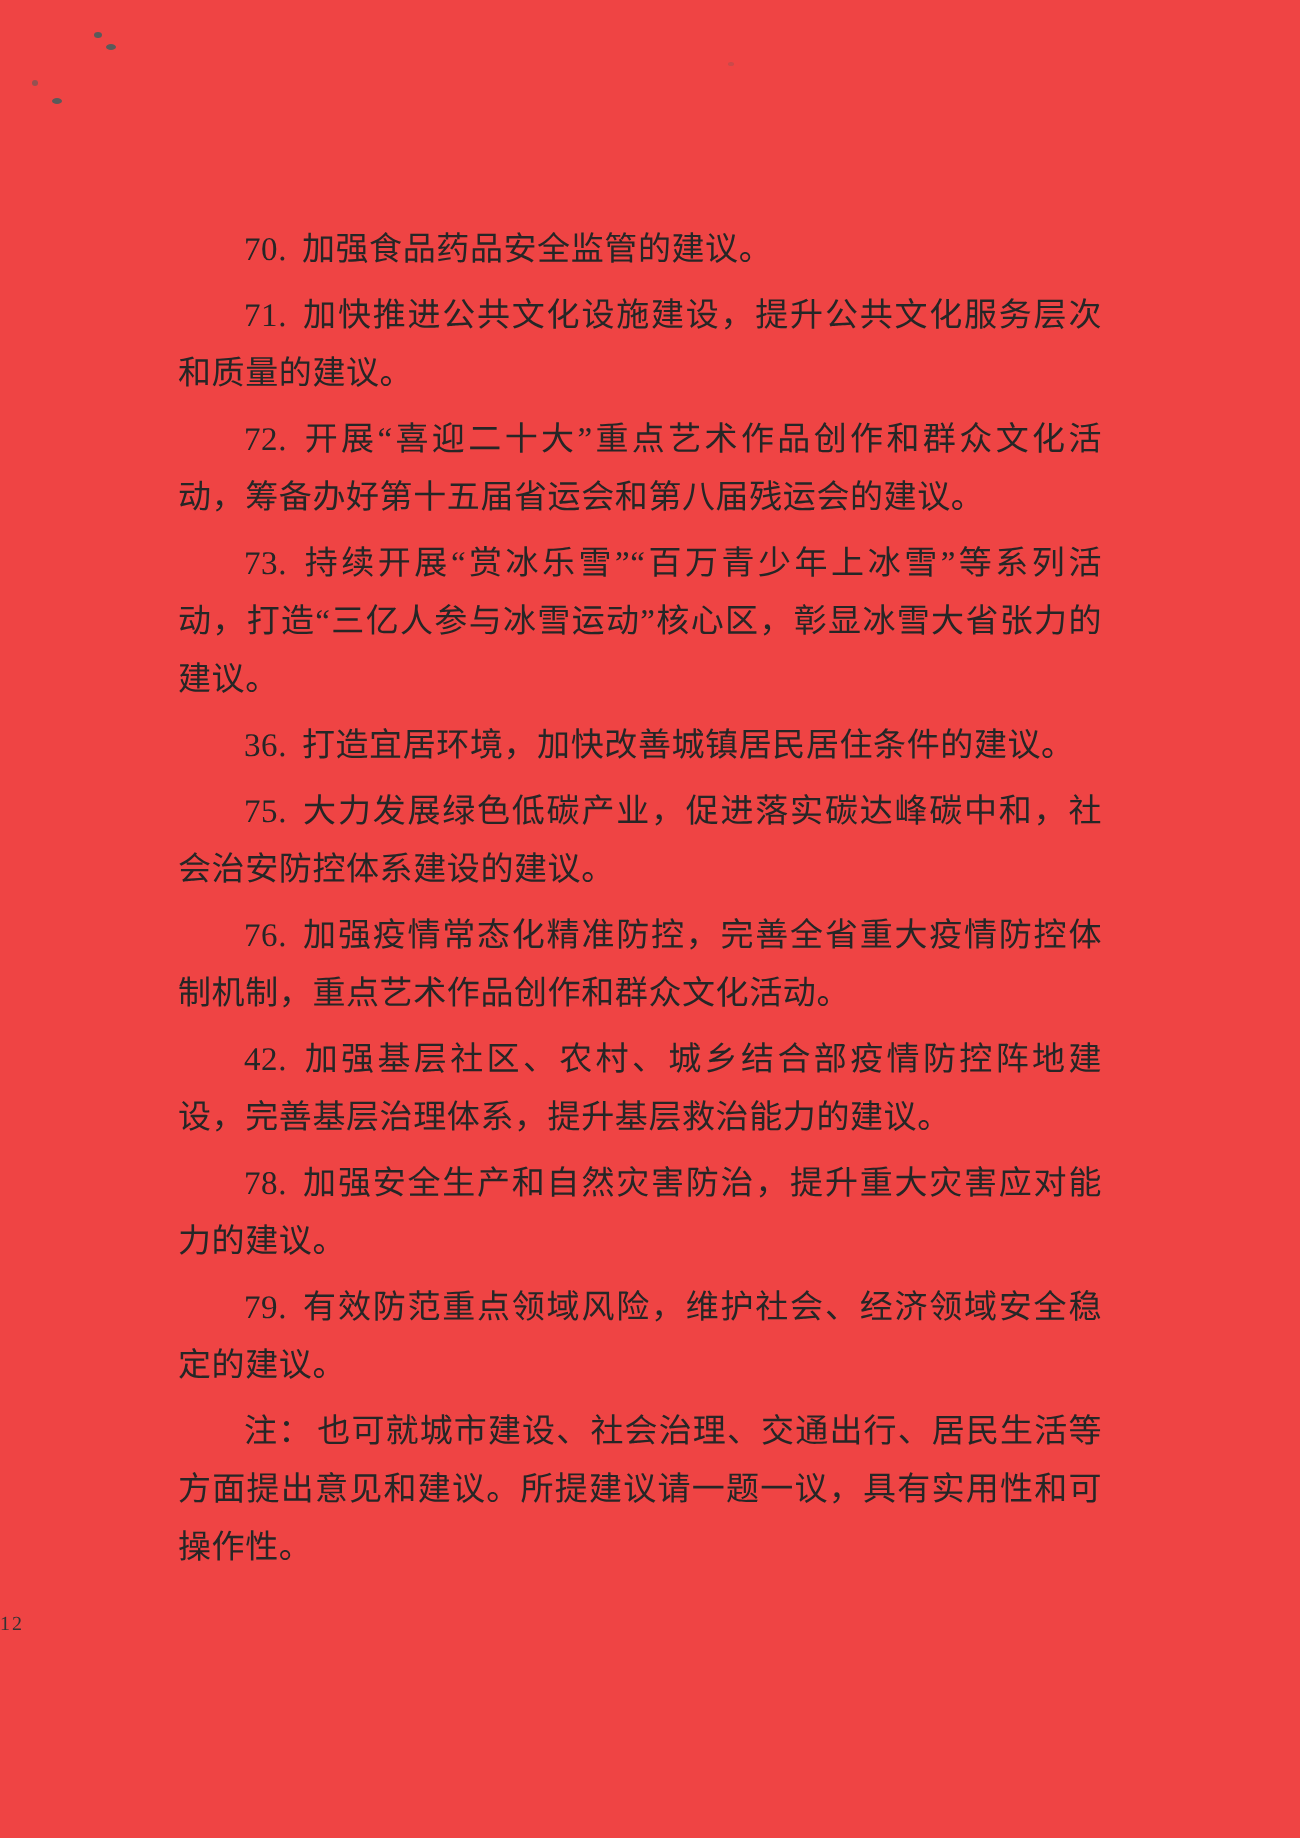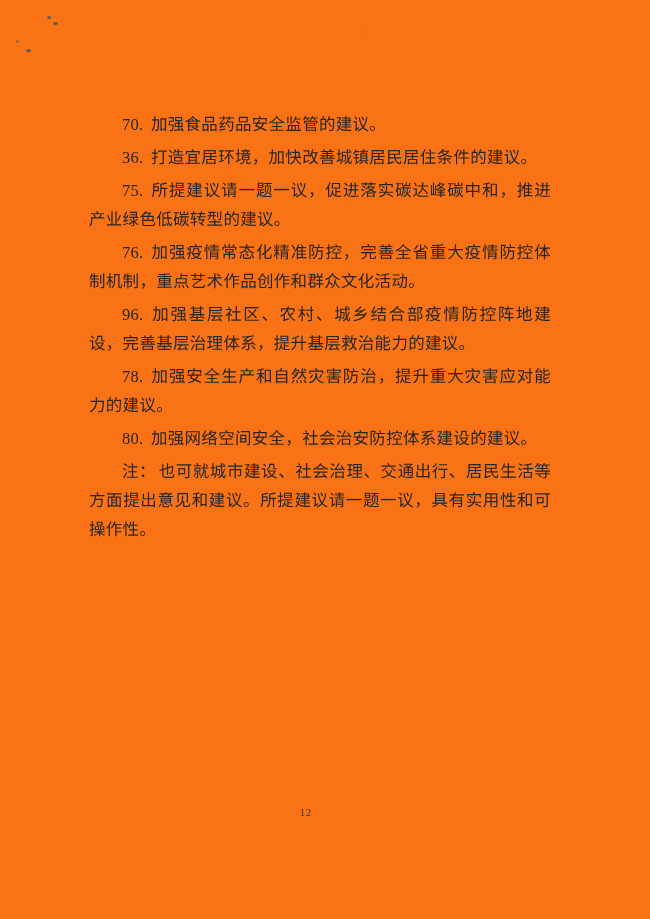--- a/index.html
+++ b/index.html
@@ -4,21 +4,21 @@
 <style>
   html, body {
     margin: 0;
     padding: 0;
     background: #ffffff;
   }
   .page {
     position: relative;
     width: 650px;
     height: 919px;
-    background: #f97316;
+    background: #ef4444;
     overflow: hidden;
     font-family: "Liberation Serif", "DejaVu Serif", serif;
     color: #262626;
   }
   .content {
     position: absolute;
     left: 89px;
     top: 110px;
     width: 462px;
     font-size: 16.5px;
@@ -37,21 +37,21 @@
     padding-right: 0.45em;
   }
   .note-label {
     padding-right: 0.15em;
   }
   .page-number {
     position: absolute;
     top: 807px;
     left: 0;
     width: 612px;
-    text-align: center;
+    text-align: left;
     font-size: 10px;
     letter-spacing: 1px;
     color: #333333;
   }
   .speck {
     position: absolute;
     background: #5a5a5a;
     border-radius: 50%;
   }
   .speck.s1 { left: 47px; top: 16px; width: 4px; height: 3px; }
@@ -68,33 +68,36 @@
   <span class="speck s1"></span>
   <span class="speck s2"></span>
   <span class="speck s3"></span>
   <span class="speck s4"></span>
   <span class="speck s5"></span>
 
   <div class="content">
     <div>
   <p class="para"><span class="num">70.</span><span>加强食品药品安全监管的建议。</span></p>
 
+  <p class="para"><span class="num">71.</span><span>加快推进公共文化设施建设，提升公共文化服务层次和质量的建议。</span></p>
 
+  <p class="para"><span class="num">72.</span><span>开展“喜迎二十大”重点艺术作品创作和群众文化活动，筹备办好第十五届省运会和第八届残运会的建议。</span></p>
 
+  <p class="para"><span class="num">73.</span><span>持续开展“赏冰乐雪”“百万青少年上冰雪”等系列活动，打造“三亿人参与冰雪运动”核心区，彰显冰雪大省张力的建议。</span></p>
 
   <p class="para"><span class="num">36.</span><span>打造宜居环境，加快改善城镇居民居住条件的建议。</span></p>
 
-  <p class="para"><span class="num">75.</span><span>所提建议请一题一议，促进落实碳达峰碳中和，推进产业绿色低碳转型的建议。</span></p>
+  <p class="para"><span class="num">75.</span><span>大力发展绿色低碳产业，促进落实碳达峰碳中和，社会治安防控体系建设的建议。</span></p>
 
   <p class="para"><span class="num">76.</span><span>加强疫情常态化精准防控，完善全省重大疫情防控体制机制，重点艺术作品创作和群众文化活动。</span></p>
 
-  <p class="para"><span class="num">96.</span><span>加强基层社区、农村、城乡结合部疫情防控阵地建设，完善基层治理体系，提升基层救治能力的建议。</span></p>
+  <p class="para"><span class="num">42.</span><span>加强基层社区、农村、城乡结合部疫情防控阵地建设，完善基层治理体系，提升基层救治能力的建议。</span></p>
 
   <p class="para"><span class="num">78.</span><span>加强安全生产和自然灾害防治，提升重大灾害应对能力的建议。</span></p>
 
+  <p class="para"><span class="num">79.</span><span>有效防范重点领域风险，维护社会、经济领域安全稳定的建议。</span></p>
 
-  <p class="para"><span class="num">80.</span><span>加强网络空间安全，社会治安防控体系建设的建议。</span></p>
 </div>
     <p class="para"><span class="note-label">注：</span><span>也可就城市建设、社会治理、交通出行、居民生活等方面提出意见和建议。所提建议请一题一议，具有实用性和可操作性。</span></p>
   </div>
 
   <div class="page-number">12</div>
 </div>
 
 </body></html>

